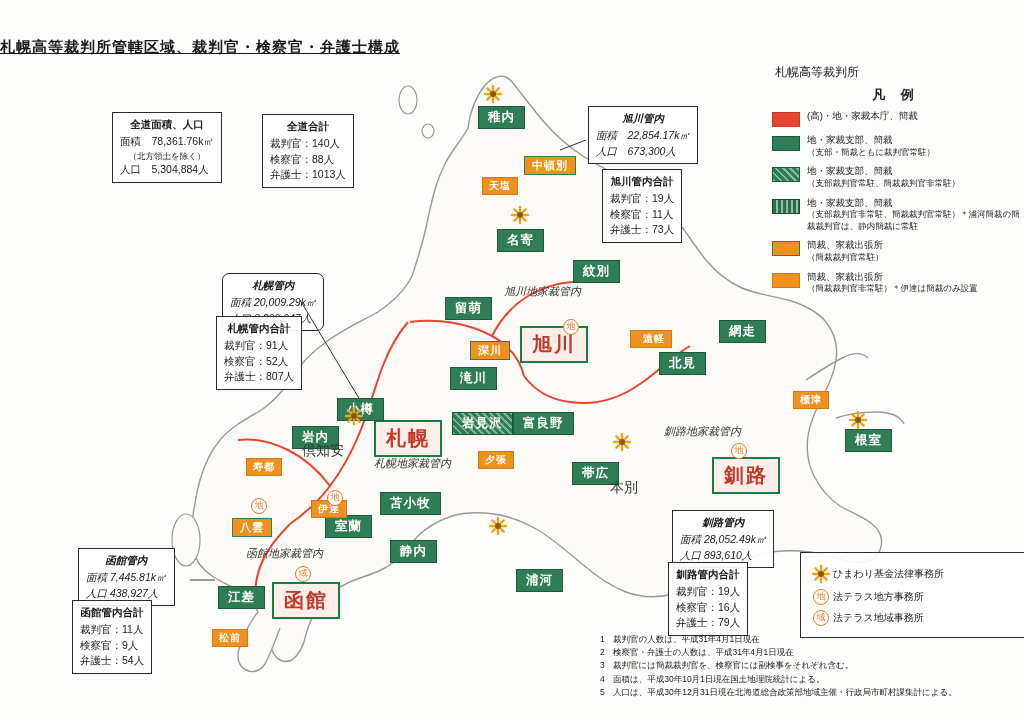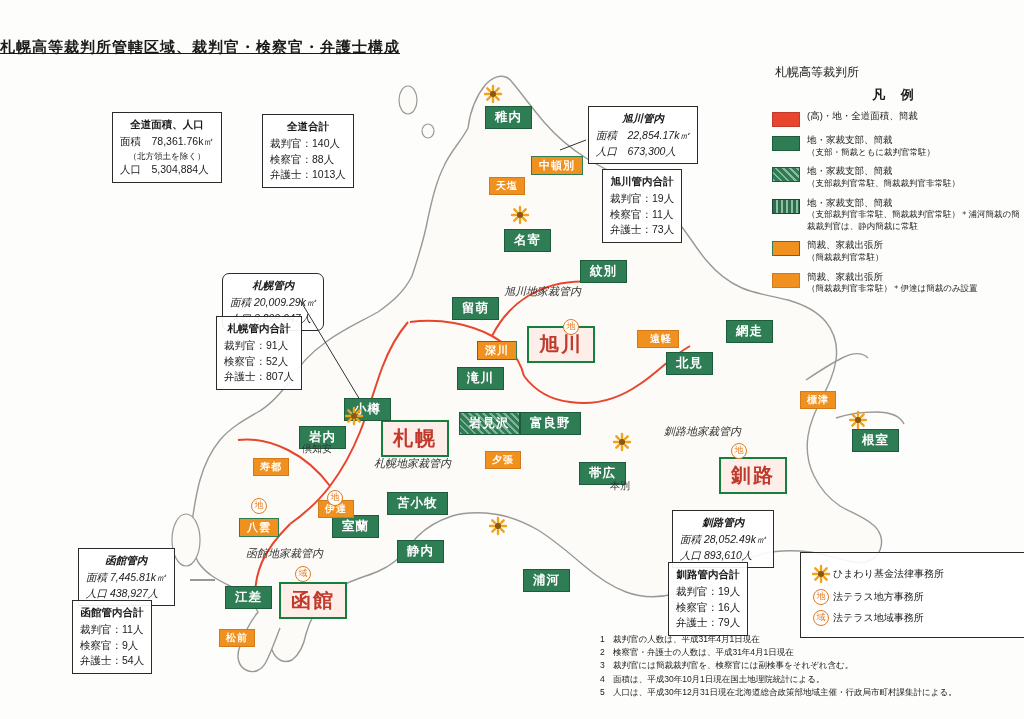--- a/index.html
+++ b/index.html
@@ -43,33 +43,33 @@
     padding:4px 7px;font-size:10.5px;line-height:1.5;
   }
   .box .hd{text-align:center;font-weight:bold;margin-bottom:1px;}
   .box .row{white-space:nowrap;}
   .box .small{font-size:8.5px;}
   .box.italic{font-style:italic;}
   
   .chip{
     border:1.5px solid #1d5c3b;background:#2f7d55;color:#fff;
     font-size:12.5px;font-weight:bold;padding:2px 9px;text-align:right;
-    letter-spacing:1px;white-space:nowrap;margin-left:7px;
+    letter-spacing:1px;white-space:nowrap;
   }
   .chip.big{
     background:#fdeeea;border:2px solid #15803d;color:#c0392b;
     font-size:20px;padding:3px 10px;letter-spacing:2px;
   }
   .chip.orange{background:#f0901f;border:1.5px solid #2f7d55;color:#fff;font-size:11px;padding:1px 7px;}
   .chip.orange-plain{background:#f0901f;border:1.3px solid #d2791a;color:#fff;font-size:10px;padding:1px 6px;}
   .chip.hatch{
     background:#2f7d55;border:1.5px solid #1d5c3b;color:#fff;
     background-image:repeating-linear-gradient(45deg,rgba(255,255,255,.40) 0 2px,transparent 2px 5px);
   }
-  .plainlabel{font-size:10px;color:#333;white-space:nowrap;}
+  .plainlabel{font-size:14px;color:#333;white-space:nowrap;}
   
   .region-cap{font-size:11px;font-style:italic;color:#333;white-space:nowrap;}
   
   .sun{width:20px;height:20px;}
   .circle-mark{
     width:14px;height:14px;border-radius:50%;border:1.4px solid #e07a1f;
     color:#e07a1f;font-size:9px;line-height:12px;text-align:center;background:#fff;
   }
   
   .notes{left:600px;top:633px;font-size:8.5px;line-height:1.55;}
@@ -136,21 +136,21 @@
   </svg>
 
   <div class="abs title">札幌高等裁判所管轄区域、裁判官・検察官・弁護士構成</div>
   <div class="abs hq-label">札幌高等裁判所</div>
 
   <div class="abs legend">
     <div class="legend-title">凡 例</div>
 
     <div class="legend-row">
       <div class="legend-swatch"></div>
-      <div class="legend-text"><span>(高)・地・全道面積、簡裁</span></div>
+      <div class="legend-text"><span>(高)・地・家裁本庁、簡裁</span></div>
     </div>
 
     <div class="legend-row">
       <div class="legend-swatch sw-green"></div>
       <div class="legend-text"><span>地・家裁支部、簡裁</span>
         <span class="sub">（支部・簡裁ともに裁判官常駐）</span></div>
     </div>
 
     <div class="legend-row">
       <div class="legend-swatch sw-green-hatch"></div>

